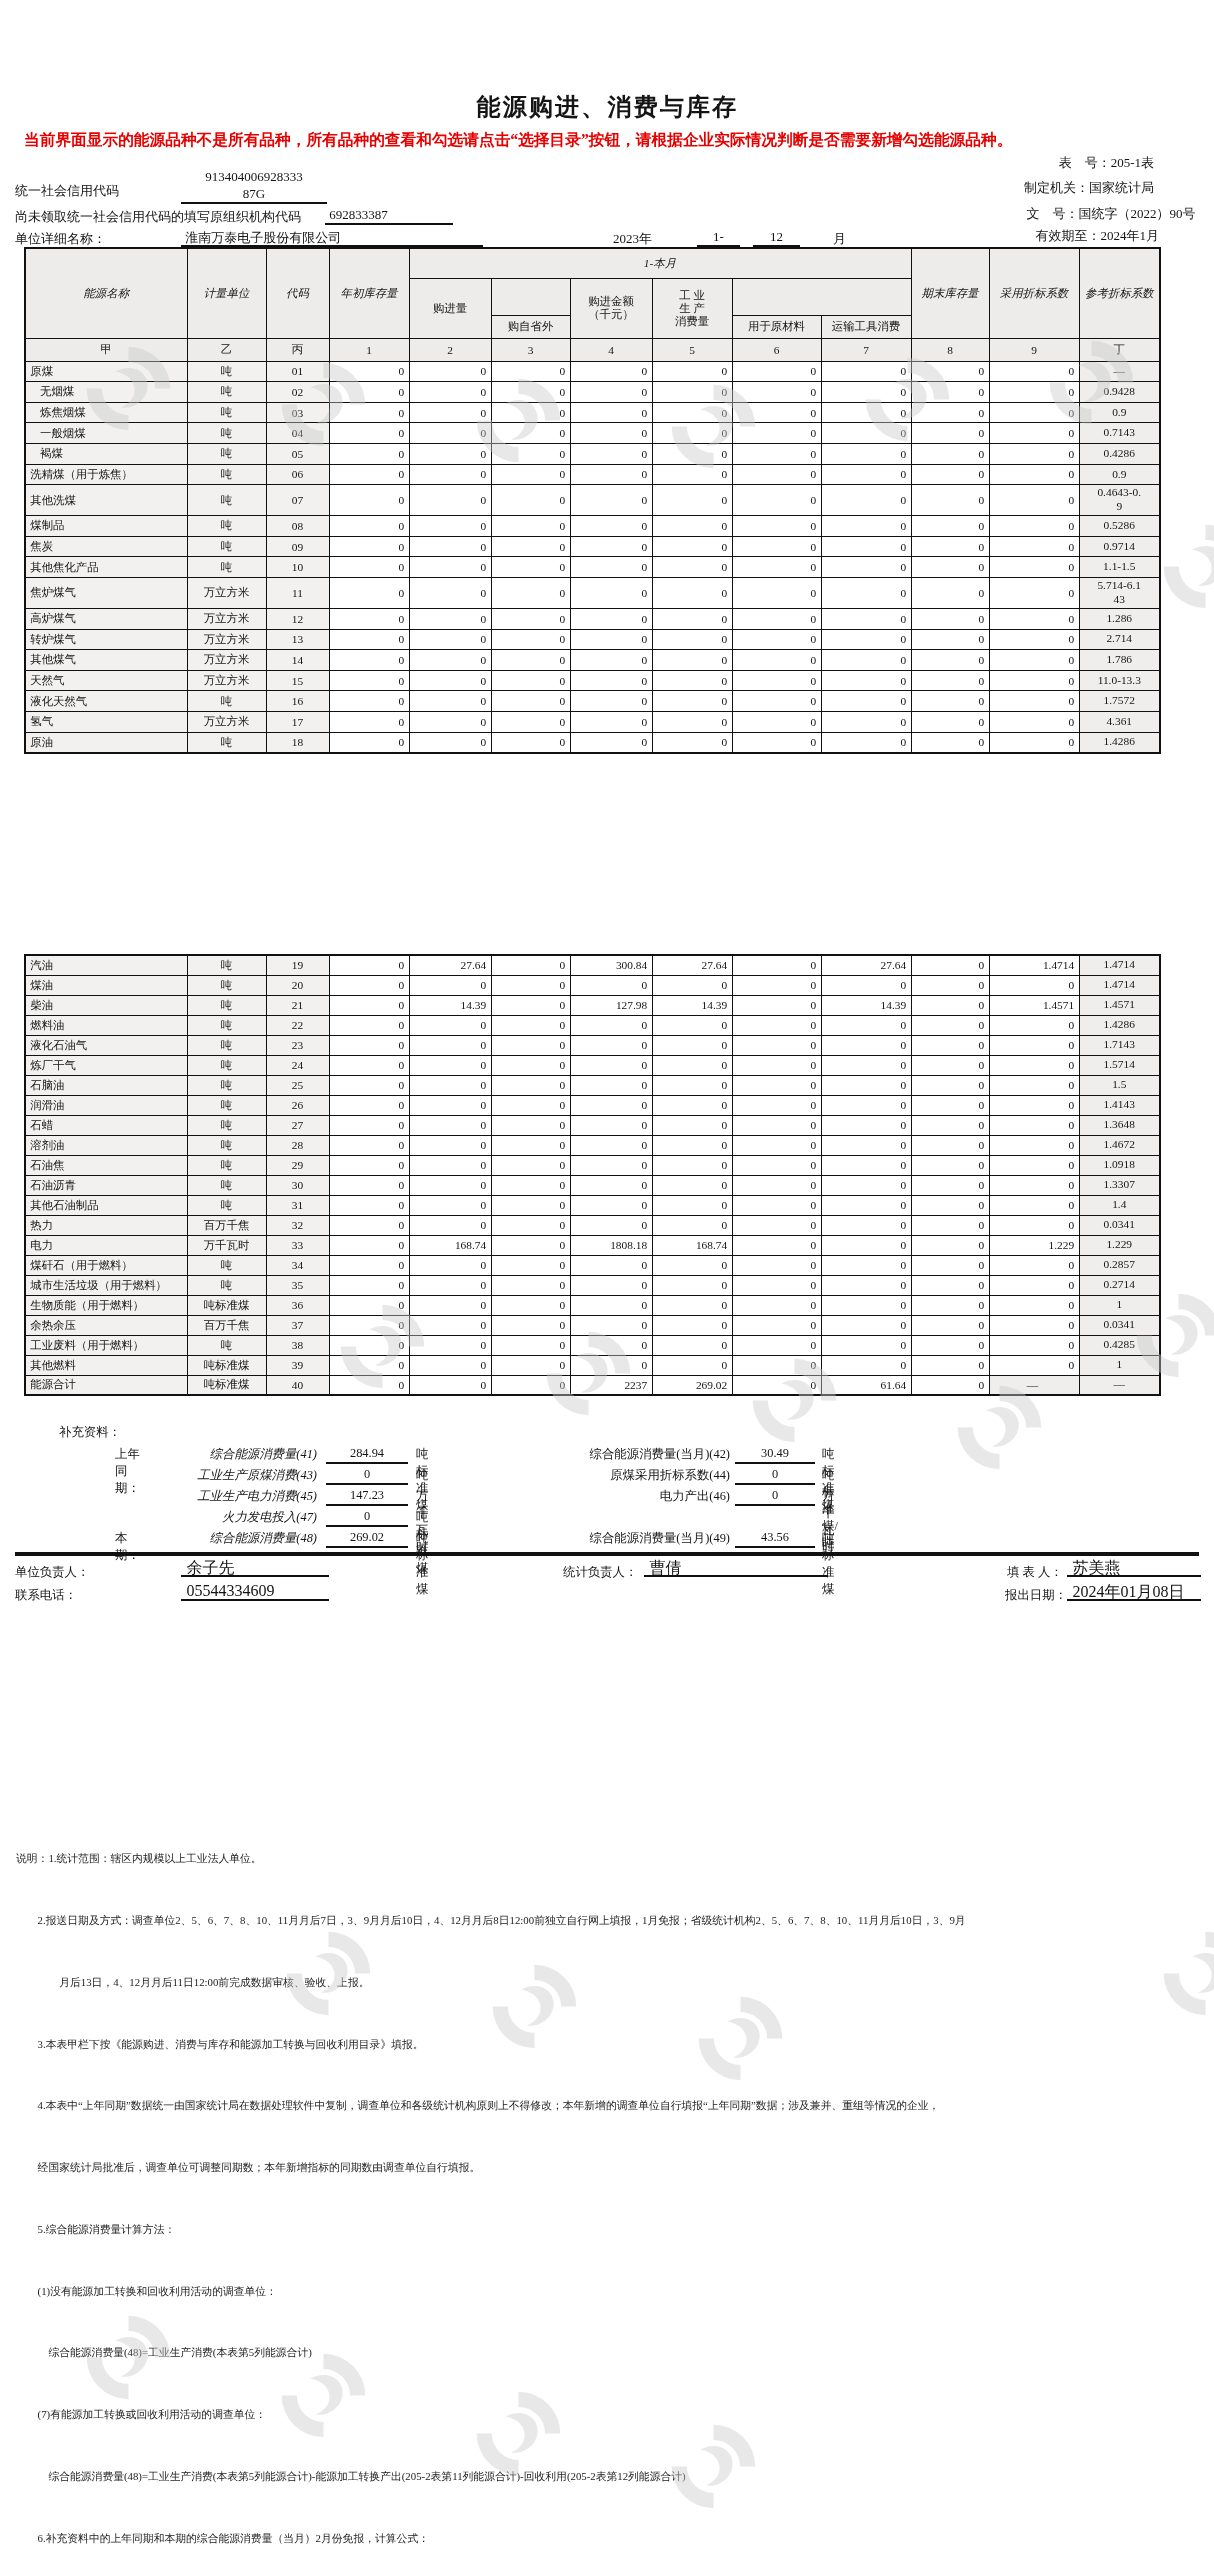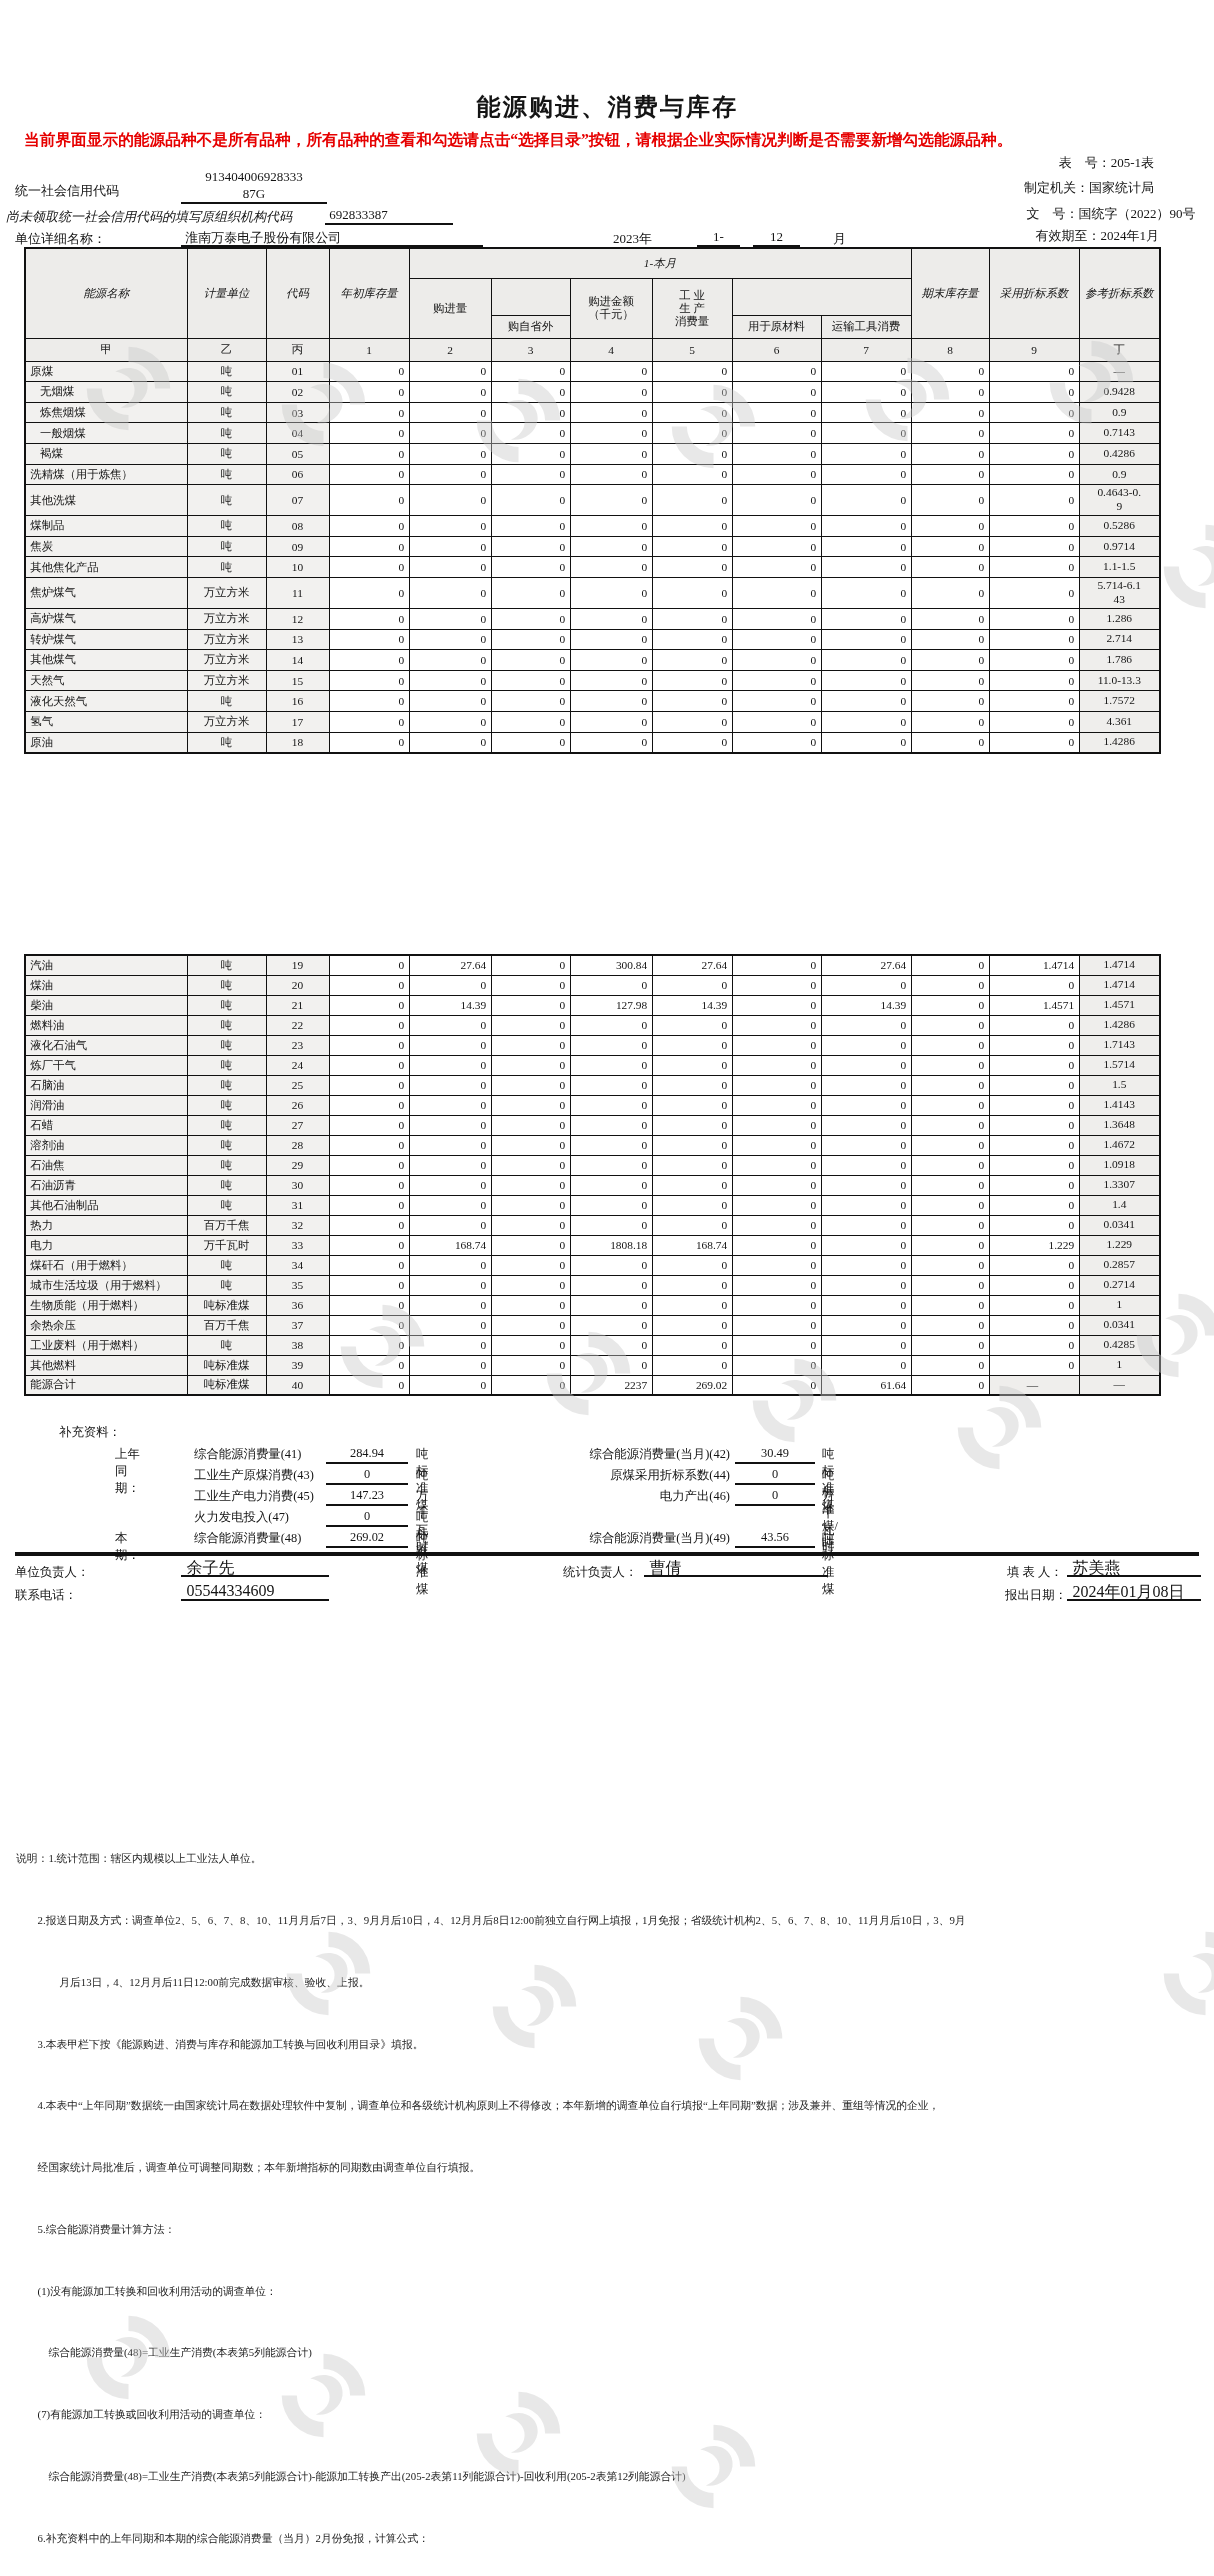--- a/index.html
+++ b/index.html
@@ -30,21 +30,21 @@
   td{font-size:11.4px;}
   .c-name{background:#f2f1ef;text-align:left;padding-left:4.3px;}
   .c-name.ind{padding-left:14px;}
   .c-mid{background:#f2f1ef;text-align:center;}
   .c-num{background:#fff;text-align:right;padding-right:4.3px;}
   .c-num.c-dash{background:#efeeec;text-align:center;}
   .c-ref{background:#efeeec;text-align:center;white-space:pre-line;line-height:1.2;}
   
   .sup{position:absolute;font-size:12.4px;}
   .sup .p{position:absolute;left:115px;}
-  .sup .l1{position:absolute;left:194px;width:142px;text-align:left;}
+  .sup .l1{position:absolute;left:175px;width:142px;text-align:right;font-style:italic;}
   .sup .v1{position:absolute;left:326px;width:82px;text-align:center;border-bottom:2.2px solid #111;height:16px;}
   .sup .u1{position:absolute;left:416px;}
   .sup .l2{position:absolute;left:541px;width:189px;text-align:right;}
   .sup .v2{position:absolute;left:735px;width:80px;text-align:center;border-bottom:2.2px solid #111;height:16px;}
   .sup .u2{position:absolute;left:822px;}
   .hr{position:absolute;left:15px;width:1184px;height:3.8px;background:#111;}
   
   .foot{position:absolute;font-size:12.4px;}
   .fu{position:absolute;border-bottom:2.2px solid #111;height:17.3px;padding-left:5.4px;font-size:16px;}
   
@@ -72,21 +72,21 @@
 
   <div class="abs meta m-right" style="top:154px;"><span>表　号：</span><span>205-1表</span></div>
   <div class="abs meta m-right" style="top:179px;"><span>制定机关：</span><span>国家统计局</span></div>
   <div class="abs meta" style="top:205px;right:19.5px;text-align:right;"><span>文　号：</span><span>国统字（2022）90号</span></div>
   <div class="abs meta" style="top:227px;right:56px;text-align:right;"><span>有效期至：</span><span>2024年1月</span></div>
 
   <div class="field" style="left:15px;top:182px;">统一社会信用代码</div>
   <div class="abs ctr" style="left:181px;top:169px;width:146px;font-size:13px;">913404006928333</div>
   <div class="fval ctr" style="left:181px;top:186px;width:146px;height:16px;">87G</div>
 
-  <div class="field" style="left:6px;top:208px;font-style:italic;">尚未领取统一社会信用代码的填写原组织机构代码</div>
+  <div class="field" style="left:15px;top:208px;">尚未领取统一社会信用代码的填写原组织机构代码</div>
   <div class="fval" style="left:325px;top:207px;width:124px;height:16px;padding-left:4.3px;">692833387</div>
 
   <div class="field" style="left:15px;top:230px;">单位详细名称：</div>
   <div class="fval" style="left:181px;top:229px;width:298px;height:16px;padding-left:4.3px;">淮南万泰电子股份有限公司</div>
   <div class="field" style="left:613px;top:230px;">2023年</div>
   <div class="fval ctr" style="left:697px;top:229px;width:43px;height:16px;">1-</div>
   <div class="fval ctr" style="left:753px;top:229px;width:47px;height:16px;">12</div>
   <div class="field" style="left:833px;top:230px;">月</div>
 
   <table id="tbl1" class="etable" style="top:247px;">

